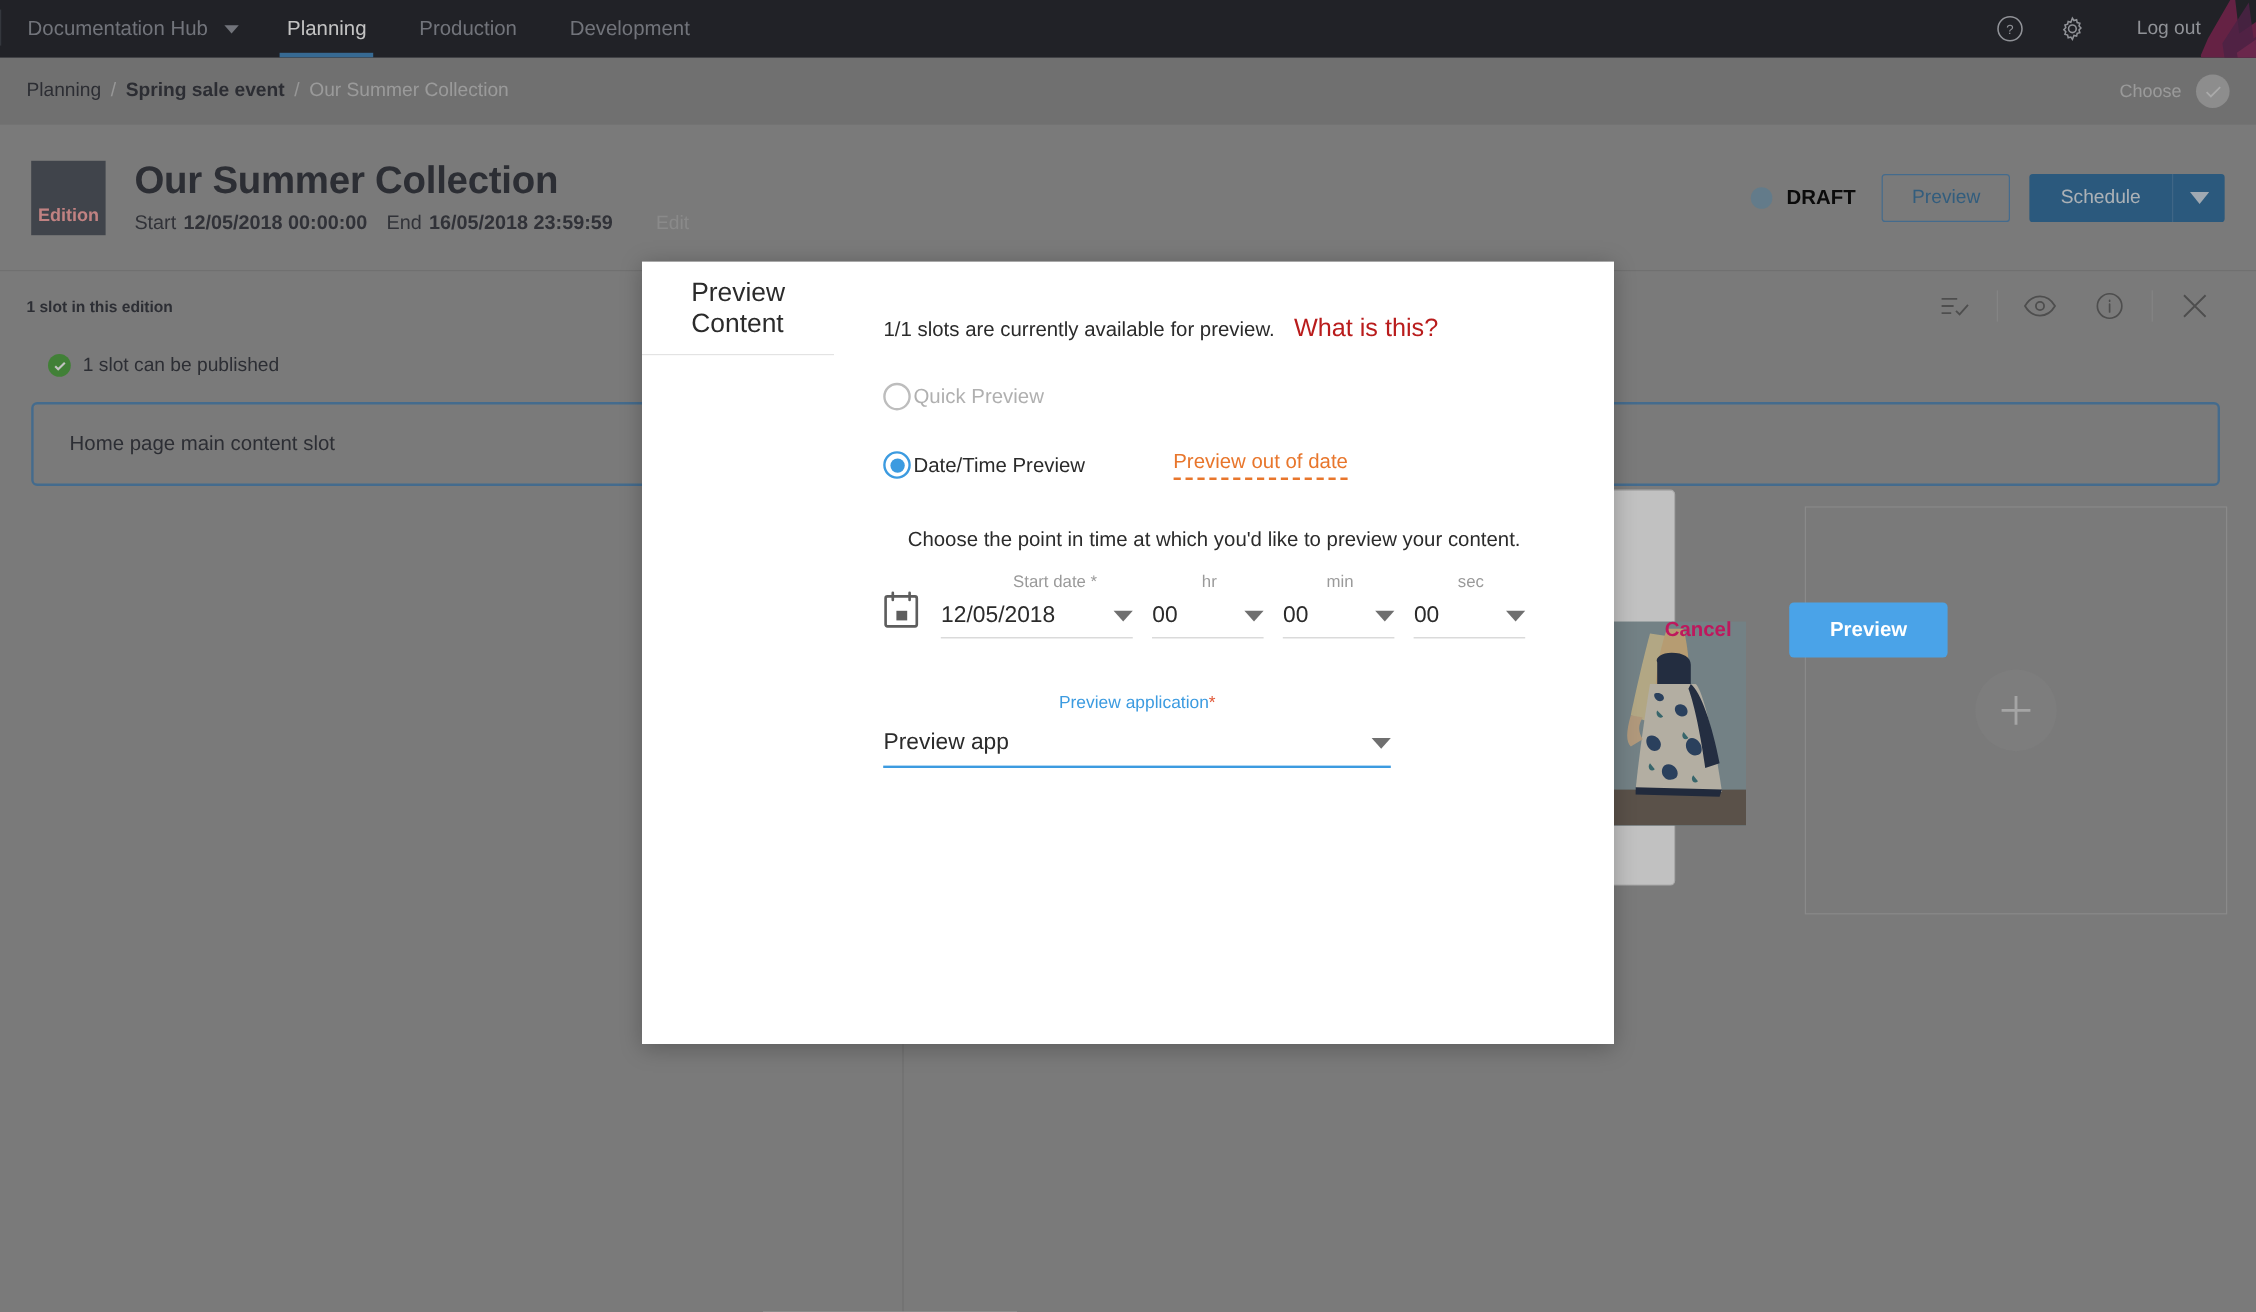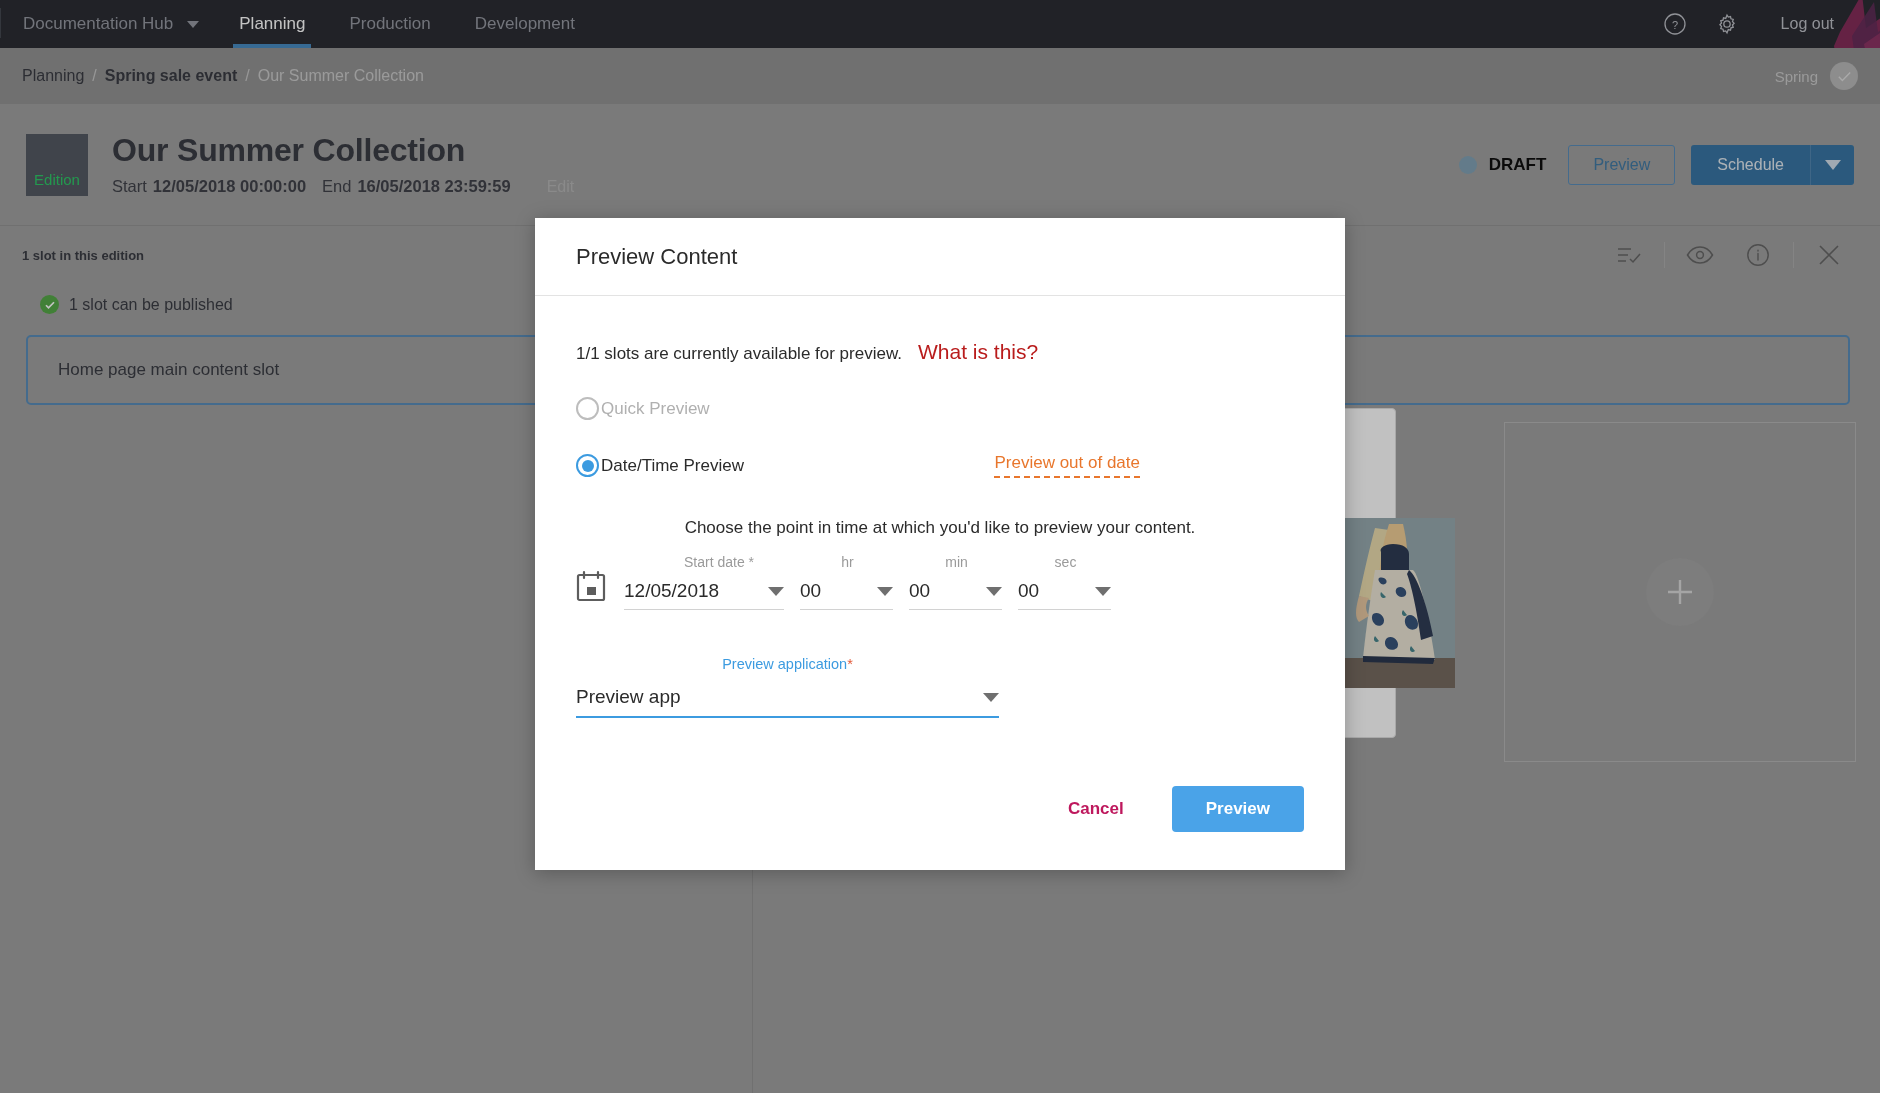--- a/index.html
+++ b/index.html
@@ -100,23 +100,23 @@
   }
 
   
   .titlebar {
     position: absolute; top: 104px; left: 0; width: 1880px; height: 122px;
     background: #9a9a9a;
     display: flex; align-items: center; padding: 0 26px;
     border-bottom: 1px solid #8c8c8c;
   }
   .edition-badge {
-    width: 62px; height: 62px; background: #4a4f59; color: #22c55e;
+    width: 62px; height: 62px; background: #4a4f59; color: #fca5a5;
     display: flex; align-items: flex-end; justify-content: center;
-    font-size: 15px; font-weight: 400; padding-bottom: 8px; flex: 0 0 62px;
+    font-size: 15px; font-weight: 700; padding-bottom: 8px; flex: 0 0 62px;
   }
   .title-block { margin-left: 24px; }
   .page-title {
     font-size: 32px; font-weight: 700; color: #2f3139; letter-spacing: -.2px;
     line-height: 1.12;
   }
   .title-meta {
     margin-top: 8px; font-size: 16.5px; color: #35373f;
     display: flex; align-items: baseline; gap: 0;
   }
@@ -198,21 +198,21 @@
     width: 68px; height: 68px; border-radius: 50%; background: #9e9e9e;
     display: flex; align-items: center; justify-content: center;
   }
 
   
   .scrim { position: absolute; inset: 0; background: rgba(40,40,40,0.28); z-index: 20; }
   .modal {
     position: absolute; left: 535px; top: 218px; width: 810px; height: 652px;
     background: #ffffff; z-index: 30;
     box-shadow: 0 3px 18px rgba(0,0,0,0.26);
-    display: flex; flex-direction: column;
+    display: flex; flex-direction: row;
   }
   .modal-head {
     height: 78px; border-bottom: 1px solid #e3e3e3;
     display: flex; align-items: center; padding: 0 41px;
   }
   .modal-title { font-size: 22px; color: #2b2b2b; }
   .modal-body { padding: 44px 41px 0 41px; flex: 1; position: relative; text-align: center; }
 
   .avail-row { display: flex; align-items: baseline; }
   .avail-text { font-size: 17px; color: #2b2b2b; }
@@ -322,21 +322,21 @@
     </svg>
   </div>
 
   <div class="crumbbar">
     <span class="crumb">Planning</span>
     <span class="crumb-sep">/</span>
     <span class="crumb bold">Spring sale event</span>
     <span class="crumb-sep">/</span>
     <span class="crumb last">Our Summer Collection</span>
     <div class="saved-wrap">
-      <span class="saved-text">Spring</span>
+      <span class="saved-text">Choose</span>
       <span class="saved-check">
         <svg width="17" height="17" viewBox="0 0 24 24" fill="none" stroke="#dcdcdc" stroke-width="2">
             <path d="M4 12.5l5 5L20 6.5"></path>
           </svg>
       </span>
     </div>
   </div>
 
   <div class="titlebar">
     <div class="edition-badge">Edition</div>

